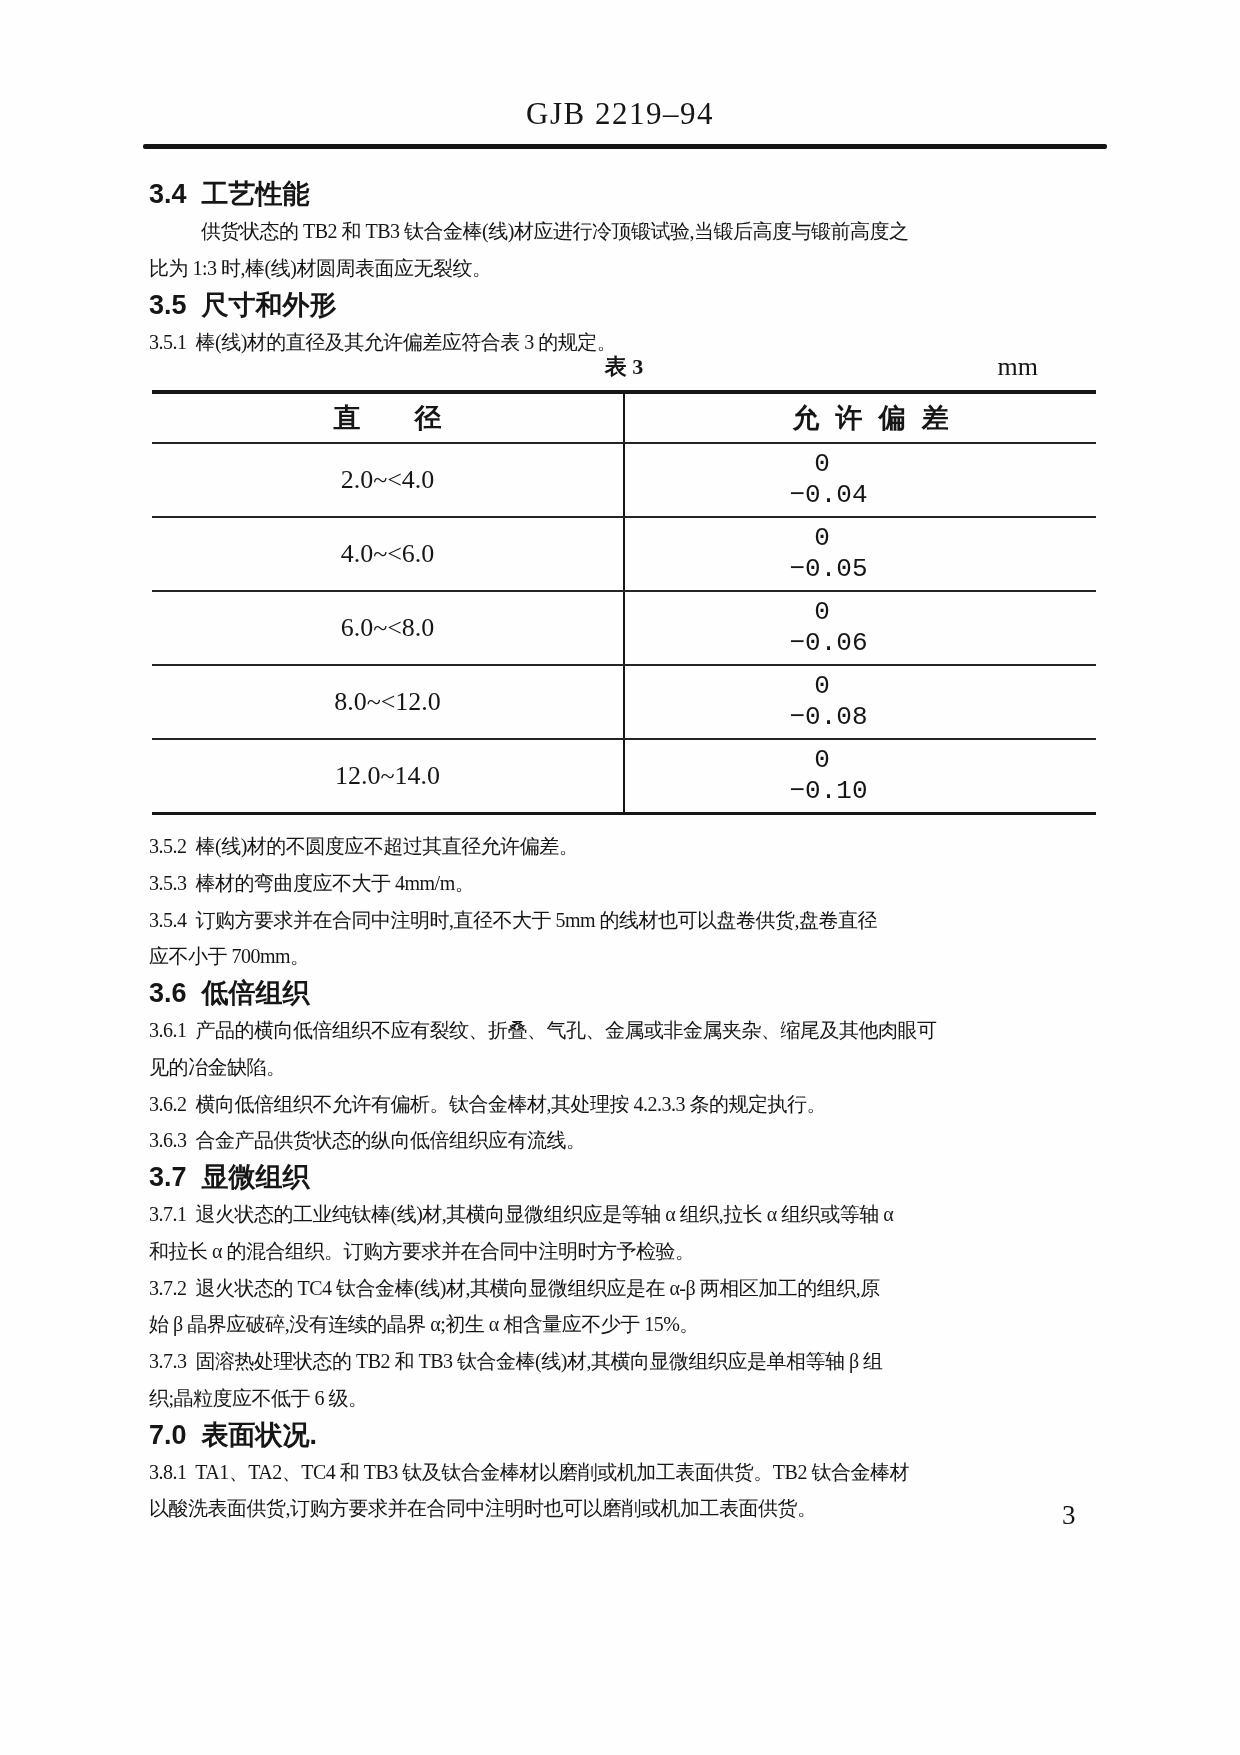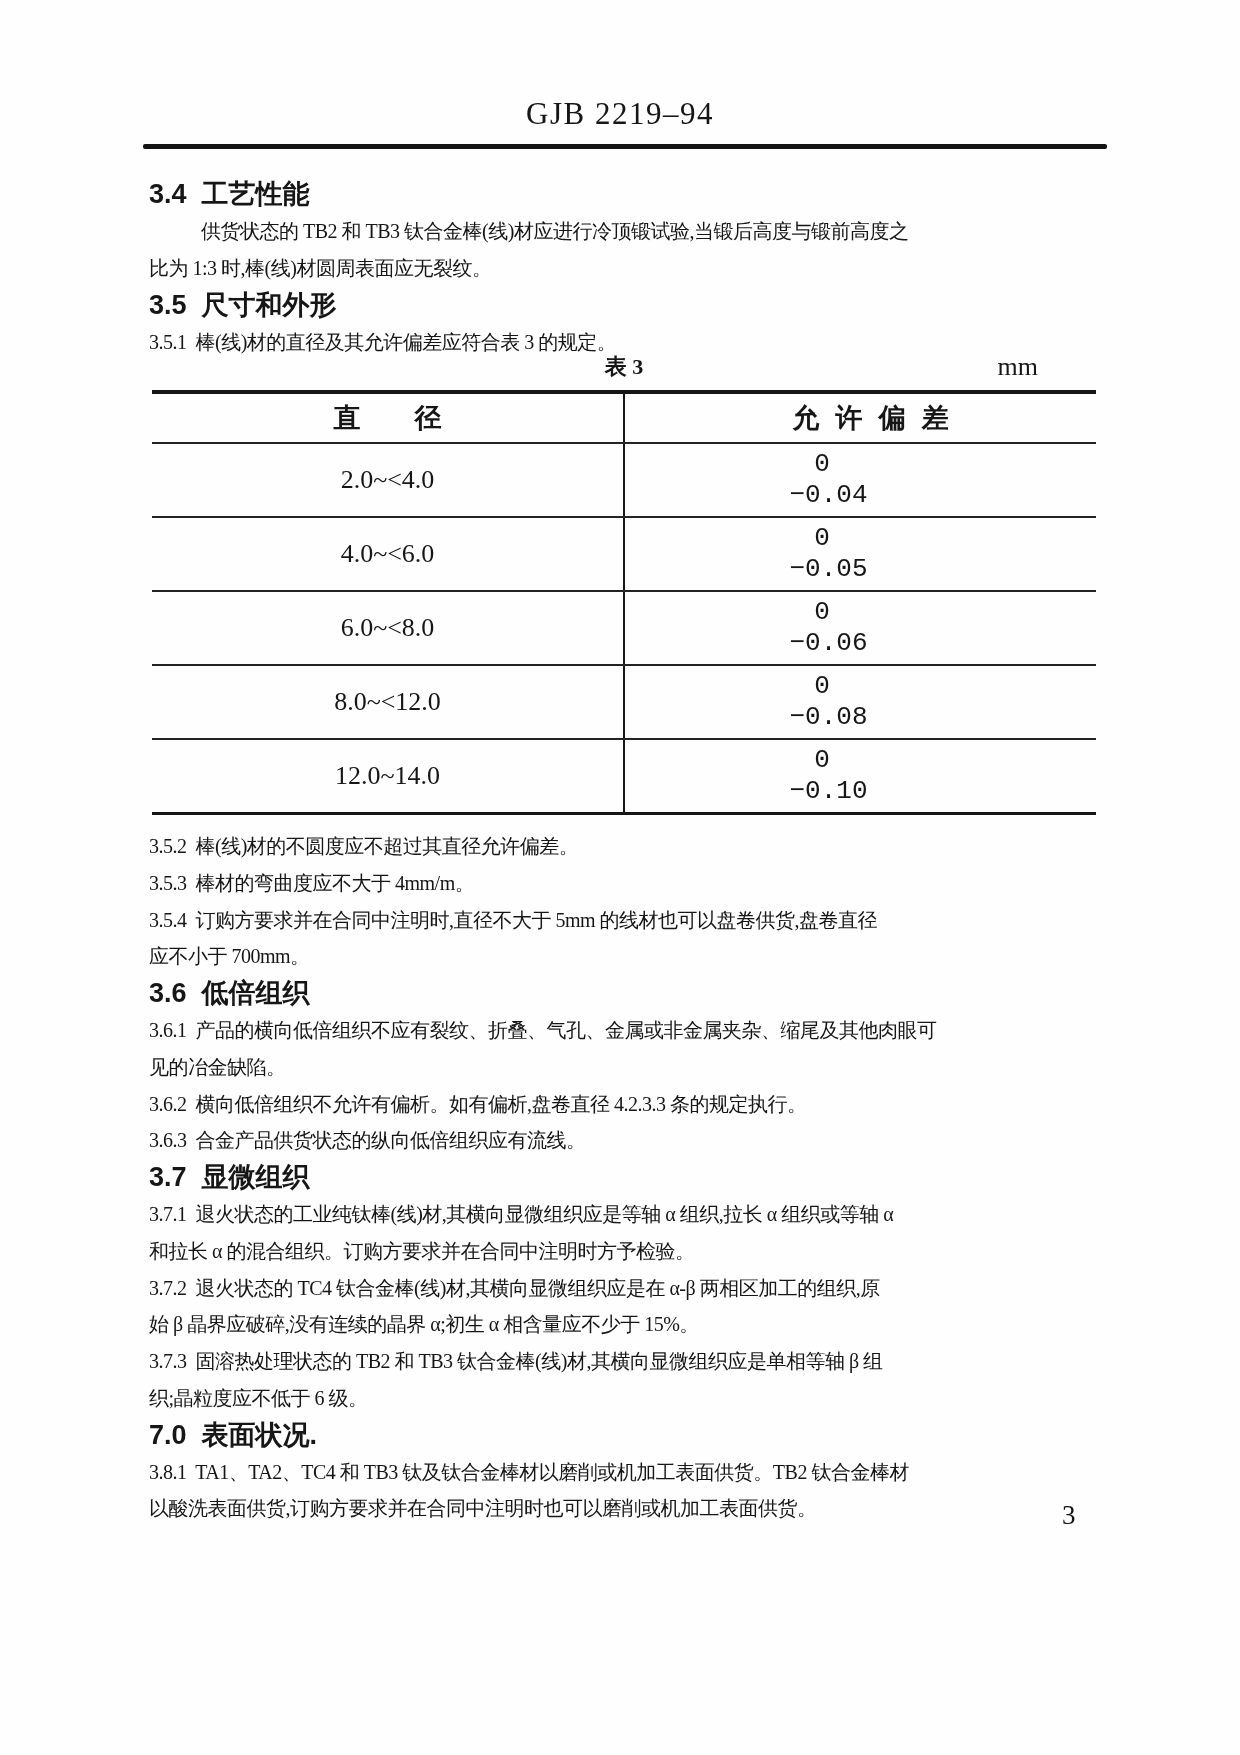--- a/index.html
+++ b/index.html
@@ -138,21 +138,21 @@
   </div>
 
   <div class="textblock block-b">
     <div class="line">3.5.2  棒(线)材的不圆度应不超过其直径允许偏差。</div>
     <div class="line">3.5.3  棒材的弯曲度应不大于 4mm/m。</div>
     <div class="line">3.5.4  订购方要求并在合同中注明时,直径不大于 5mm 的线材也可以盘卷供货,盘卷直径</div>
     <div class="line">应不小于 700mm。</div>
     <div class="line heading">3.6  低倍组织</div>
     <div class="line">3.6.1  产品的横向低倍组织不应有裂纹、折叠、气孔、金属或非金属夹杂、缩尾及其他肉眼可</div>
     <div class="line">见的冶金缺陷。</div>
-    <div class="line">3.6.2  横向低倍组织不允许有偏析。如有偏析,盘卷直径 4.2.3.3 条的规定执行。</div>
+    <div class="line">3.6.2  横向低倍组织不允许有偏析。钛合金棒材,其处理按 4.2.3.3 条的规定执行。</div>
     <div class="line">3.6.3  合金产品供货状态的纵向低倍组织应有流线。</div>
     <div class="line heading">3.7  显微组织</div>
     <div class="line">3.7.1  退火状态的工业纯钛棒(线)材,其横向显微组织应是等轴 α 组织,拉长 α 组织或等轴 α</div>
     <div class="line">和拉长 α 的混合组织。订购方要求并在合同中注明时方予检验。</div>
     <div class="line">3.7.2  退火状态的 TC4 钛合金棒(线)材,其横向显微组织应是在 α-β 两相区加工的组织,原</div>
     <div class="line">始 β 晶界应破碎,没有连续的晶界 α;初生 α 相含量应不少于 15%。</div>
     <div class="line">3.7.3  固溶热处理状态的 TB2 和 TB3 钛合金棒(线)材,其横向显微组织应是单相等轴 β 组</div>
     <div class="line">织;晶粒度应不低于 6 级。</div>
     <div class="line heading">7.0  表面状况.</div>
     <div class="line">3.8.1  TA1、TA2、TC4 和 TB3 钛及钛合金棒材以磨削或机加工表面供货。TB2 钛合金棒材</div>

